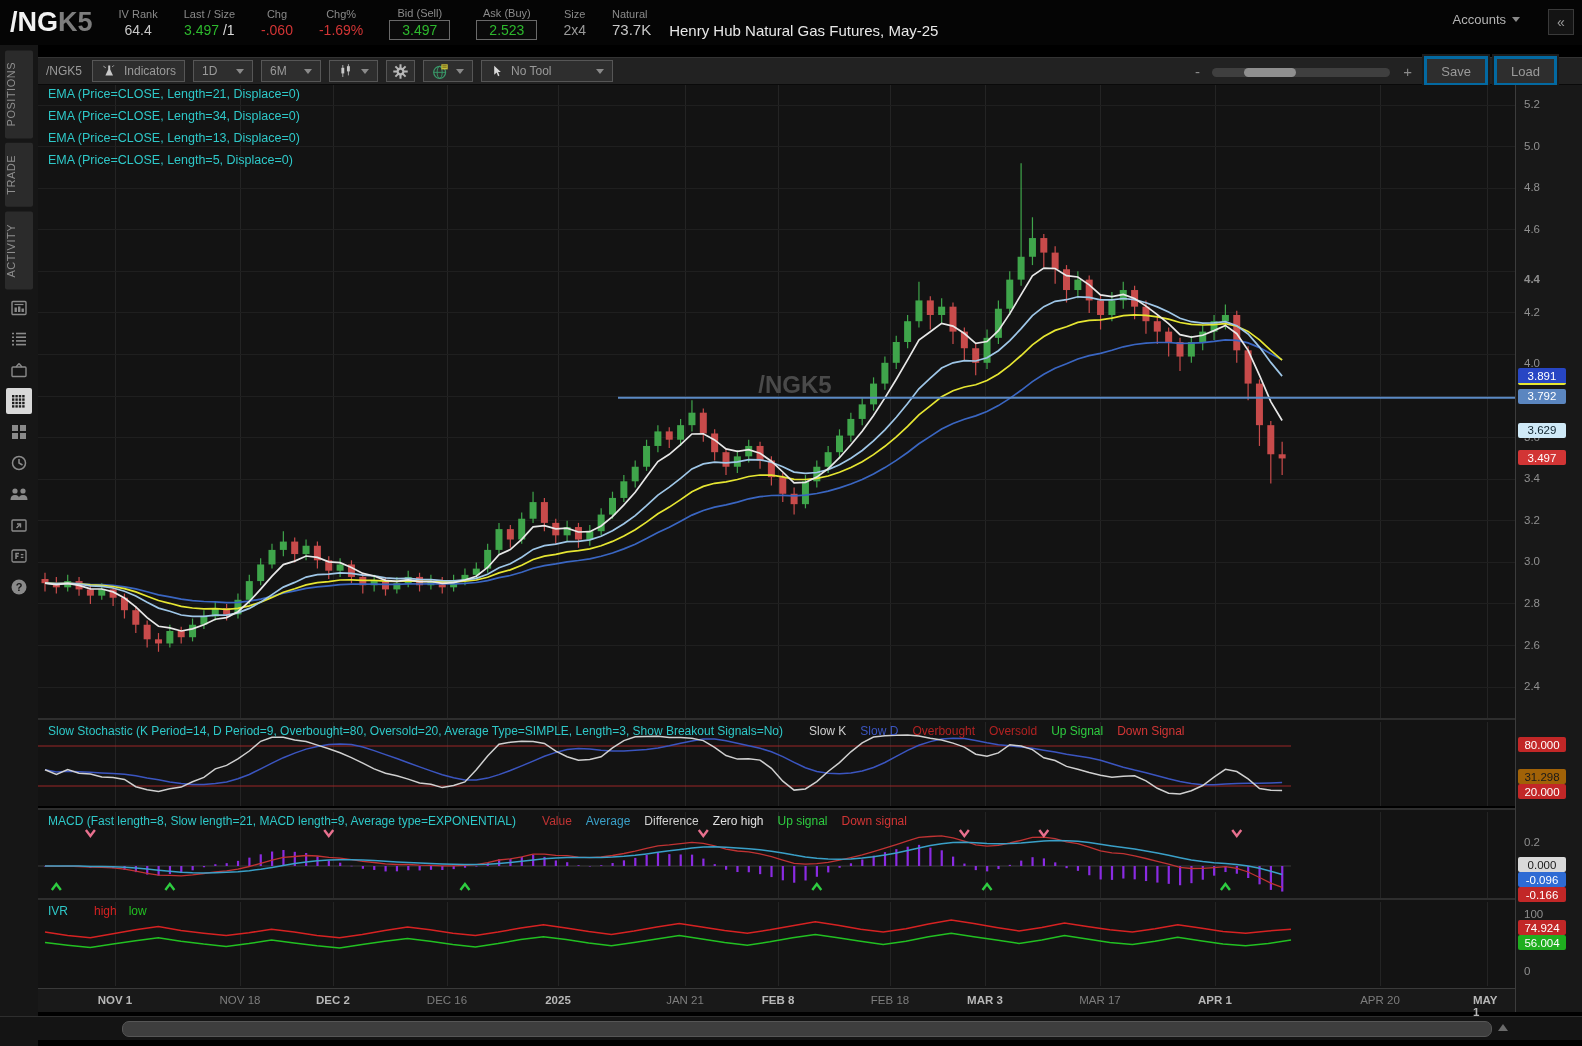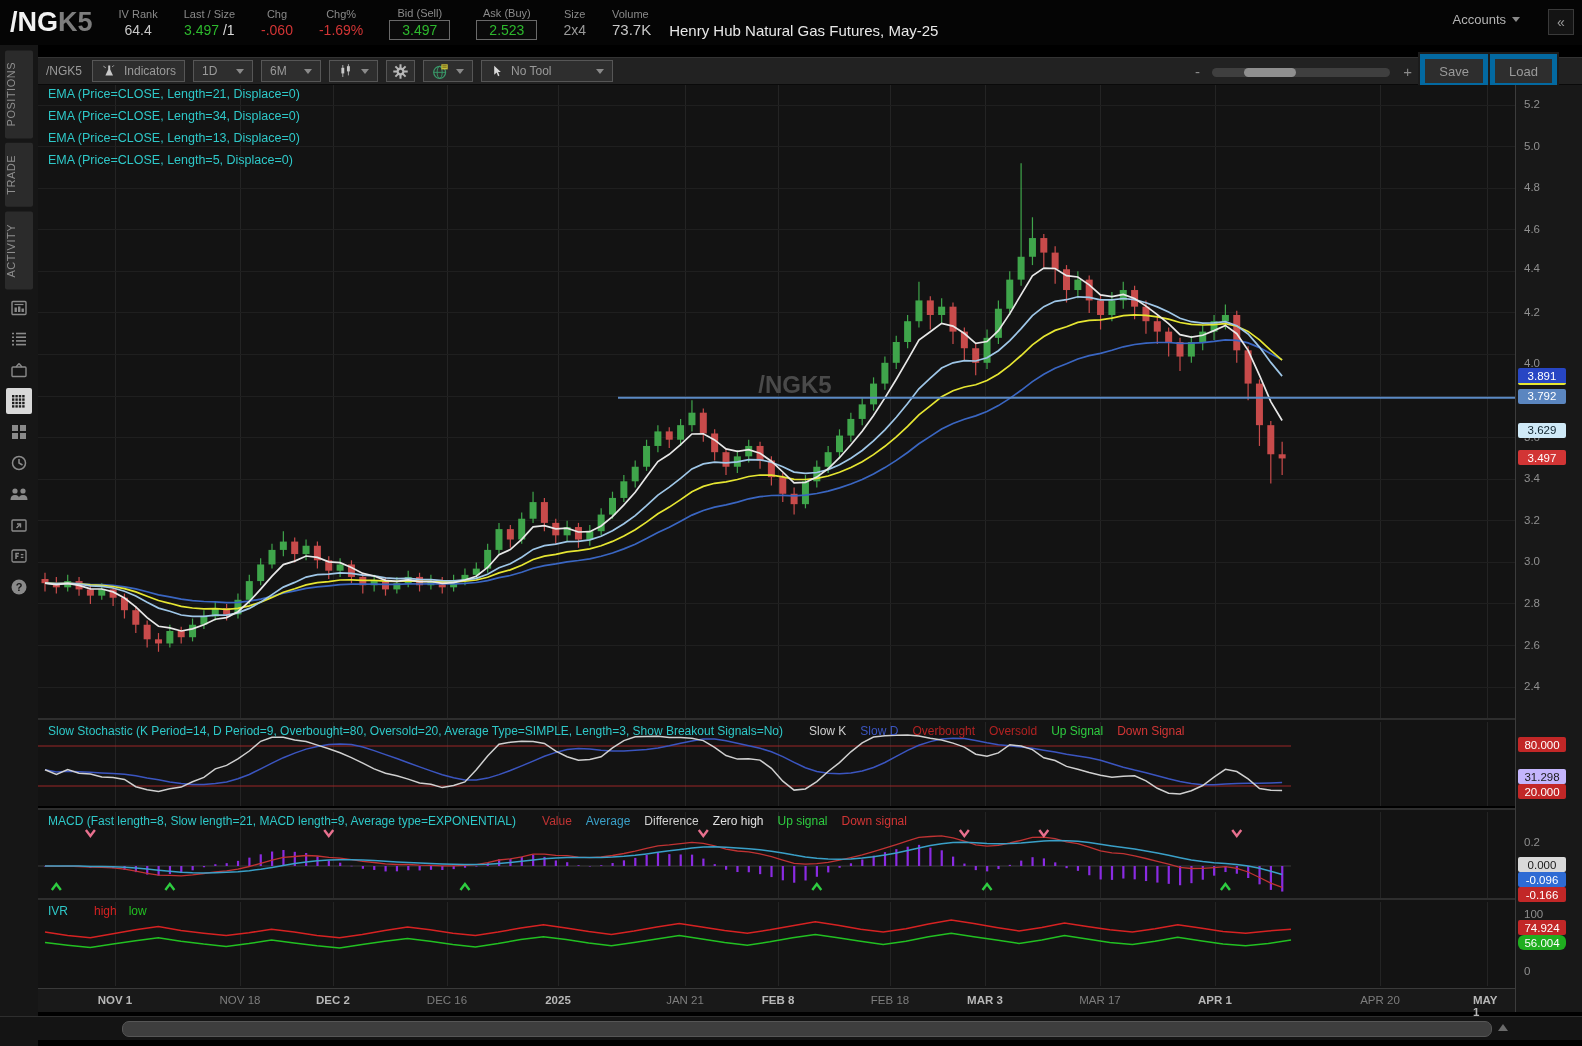--- a/index.html
+++ b/index.html
@@ -31,21 +31,21 @@
     display:flex;align-items:center;gap:8px;padding-left:8px;box-sizing:border-box;}
   .tsym{color:#9a9a9a;font-size:12px;margin-right:2px;}
   .tbtn{height:22px;background:#2e2e2e;border:1px solid #565656;color:#9a9a9a;font-size:12px;
     display:flex;align-items:center;gap:7px;padding:0 8px;cursor:pointer;box-sizing:border-box;}
   .tbtn.icononly{padding:0 5px;}
   #zoom-minus{position:absolute;right:382px;color:#8a8a8a;font-size:15px;cursor:pointer;}
   #zoom-track{position:absolute;right:192px;top:10px;width:178px;height:9px;background:#3f3f3f;border-radius:5px;cursor:pointer;}
   #zoom-handle{position:absolute;left:32px;top:0;width:52px;height:9px;background:#8f8f8f;border-radius:5px;cursor:ew-resize;}
   #zoom-plus{position:absolute;right:170px;color:#8a8a8a;font-size:15px;cursor:pointer;}
   #save-btn{position:absolute;right:94px;} #load-btn{position:absolute;right:25px;}
-  .bigbtn{height:24px;padding:0 14px;background:#2e2e2e;border:5px solid #0369a1;box-shadow:0 0 0 2px #1c1c1c;
+  .bigbtn{height:24px;padding:0 14px;background:#2e2e2e;border:3px solid #0369a1;box-shadow:0 0 0 2px #1c1c1c;
     color:#9a9a9a;font-size:13px;display:flex;align-items:center;cursor:pointer;}
   
   #main-bg{left:38px;top:85px;width:1477px;height:633px;background:#131313;}
   .pane{background:#131313;}
   .sep{left:38px;width:1544px;height:2px;background:#2e2e2e;}
   #right-axis{left:1515px;top:85px;width:67px;height:927px;background:#181818;border-left:1px solid #3c3c3c;box-sizing:border-box;}
   .ptick{position:absolute;left:8px;font-size:11.5px;color:#8f8f8f;}
   .bubble{position:absolute;left:2px;min-width:48px;text-align:center;font-size:11.5px;padding:1.5px 3px;border-radius:2px;box-sizing:border-box;white-space:nowrap;}
   .ema-legend{left:48px;color:#2ec8c8;font-size:12.5px;cursor:pointer;text-align:right;}
   .study-row{left:48px;display:flex;gap:26px;font-size:12px;align-items:baseline;white-space:nowrap;}
@@ -88,21 +88,21 @@
   </div>
   <div class="hfield">
     <span class="hlabel">Ask (Buy)</span>
     <span class="qbox green">2.523</span>
   </div>
   <div class="hfield">
     <span class="hlabel">Size</span>
     <span class="hval" style="color:#9a9a9a">2x4</span>
   </div>
   <div class="hfield">
-    <span class="hlabel" style="align-self:flex-start">Volume</span>
+    <span class="hlabel" style="align-self:flex-start">Natural</span>
     <span class="hval" style="font-size:15px">73.7K</span>
   </div>
   <span id="desc">Henry Hub Natural Gas Futures, May-25</span>
   <div id="accounts">
     <span>Accounts</span>
     <span class="caret"></span>
   </div>
   <div id="collapse-btn">«</div>
 </div>
 
@@ -753,46 +753,46 @@
       <span style="color: rgb(214, 34, 34);">high</span>
       <span style="color: rgb(34, 192, 34);">low</span>
     </span>
 </div>
 
 <div id="right-axis" class="abs">
     <div class="ptick" style="top: 13px;">5.2</div>
     <div class="ptick" style="top: 54.58px;">5.0</div>
     <div class="ptick" style="top: 96.16px;">4.8</div>
     <div class="ptick" style="top: 137.74px;">4.6</div>
-    <div class="ptick" style="top: 177px;">4.4</div>
+    <div class="ptick" style="top: 188px; font-weight: bold;">4.4</div>
     <div class="ptick" style="top: 220.9px;">4.2</div>
     <div class="ptick" style="top: 272px;">4.0</div>
     <div class="ptick" style="top: 304.06px;">3.8</div>
     <div class="ptick" style="top: 345.64px;">3.6</div>
     <div class="ptick" style="top: 387.22px;">3.4</div>
     <div class="ptick" style="top: 428.8px;">3.2</div>
     <div class="ptick" style="top: 470.38px;">3.0</div>
     <div class="ptick" style="top: 511.96px;">2.8</div>
     <div class="ptick" style="top: 553.54px;">2.6</div>
     <div class="ptick" style="top: 595.12px;">2.4</div>
     <div class="ptick" style="top: 751px;">0.2</div>
     <div class="ptick" style="top: 823px;">100</div>
     <div class="ptick" style="top: 880px;">0</div>
     <div class="bubble" style="top: 283.141px; background: rgb(39, 70, 196); color: rgb(255, 255, 255); border-bottom: 2.5px solid rgb(230, 230, 50);">3.891</div>
     <div class="bubble" style="top: 303.723px; background: rgb(91, 134, 192); color: rgb(255, 255, 255);">3.792</div>
     <div class="bubble" style="top: 337.611px; background: rgb(207, 233, 247); color: rgb(16, 36, 46);">3.629</div>
     <div class="bubble" style="top: 365.054px; background: rgb(210, 53, 53); color: rgb(255, 255, 255);">3.497</div>
     <div class="bubble" style="top: 652px; background: rgb(194, 39, 39); color: rgb(255, 255, 255);">80.000</div>
-    <div class="bubble" style="top: 684.468px; background: #c4b5fd; color: rgb(26, 26, 26);">31.298</div>
+    <div class="bubble" style="top: 684.468px; background: #a16207; color: rgb(26, 26, 26);">31.298</div>
     <div class="bubble" style="top: 699.468px; background: rgb(194, 39, 39); color: rgb(255, 255, 255);">20.000</div>
     <div class="bubble" style="top: 772px; background: rgb(217, 217, 217); color: rgb(26, 26, 26);">0.000</div>
     <div class="bubble" style="top: 787px; background: rgb(46, 107, 212); color: rgb(255, 255, 255);">-0.096</div>
     <div class="bubble" style="top: 802px; background: rgb(194, 39, 39); color: rgb(255, 255, 255);">-0.166</div>
     <div class="bubble" style="top: 835.293px; background: rgb(194, 39, 39); color: rgb(255, 255, 255);">74.924</div>
-    <div class="bubble" style="top: 850.293px; background: rgb(31, 174, 31); color: rgb(255, 255, 255); border-radius: 6px;">56.004</div>
+    <div class="bubble" style="top: 850.293px; background: rgb(31, 174, 31); color: rgb(255, 255, 255);">56.004</div>
   </div>
 
 <div id="time-axis" class="abs">
     <div class="tlabel strong" style="left: 77px;">NOV 1</div>
     <div class="tlabel" style="left: 202px;">NOV 18</div>
     <div class="tlabel strong" style="left: 295px;">DEC 2</div>
     <div class="tlabel" style="left: 409px;">DEC 16</div>
     <div class="tlabel strong" style="left: 520px;">2025</div>
     <div class="tlabel" style="left: 647px;">JAN 21</div>
     <div class="tlabel strong" style="left: 740px;">FEB 8</div>

